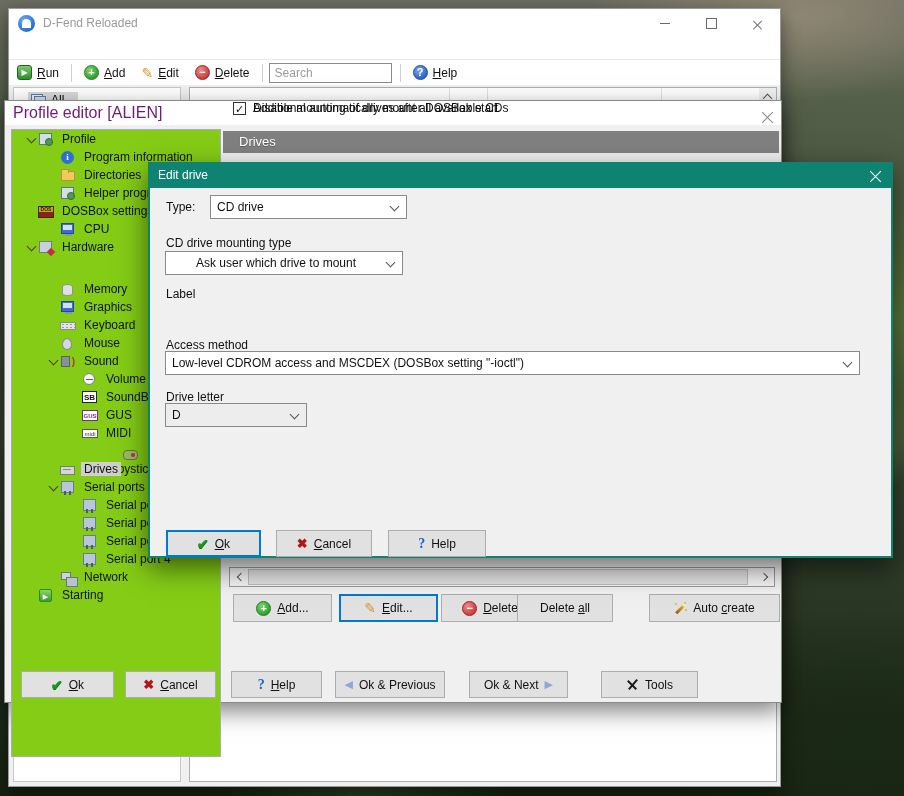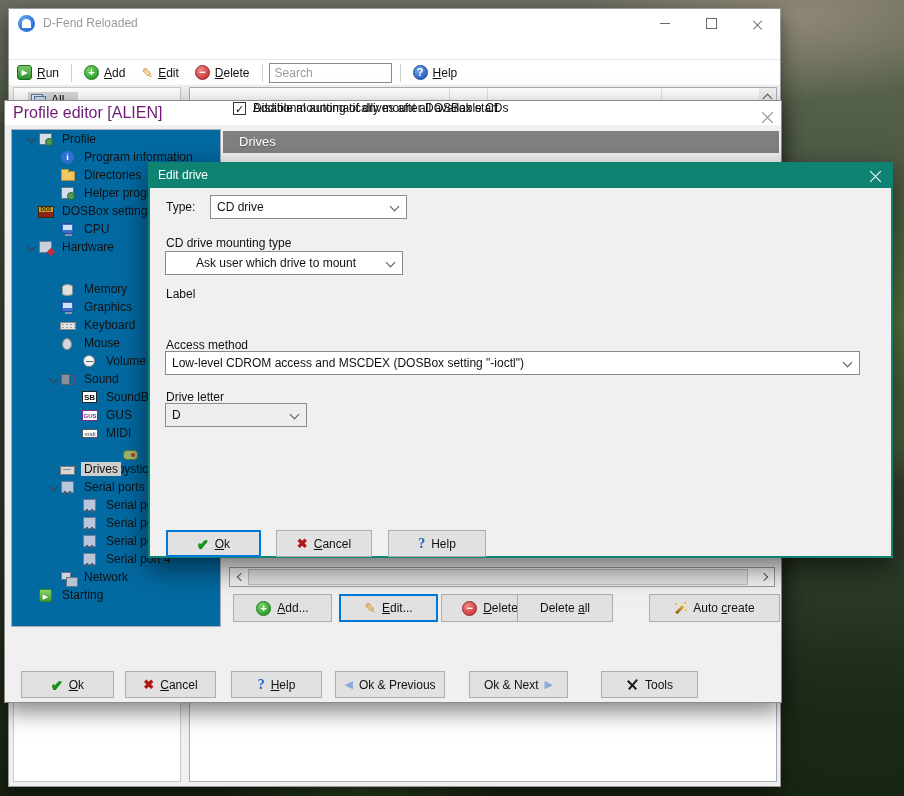--- a/index.html
+++ b/index.html
@@ -96,21 +96,21 @@
     display:flex; align-items:center; justify-content:center; }
   .vscroll-top .chev { transform:rotate(-135deg); margin-top:3px; }
 
   
   #profile-editor { position:absolute; left:4px; top:100px; width:778px; height:603px;
     background:#f0f0f0; border:1px solid #8a8a8a; box-shadow:0 8px 22px rgba(0,0,0,.5); }
   .pe-titlebar { position:absolute; left:0; top:0; right:0; height:24px; background:#fff;
     display:flex; align-items:center; padding-left:8px; }
   .pe-title { font-size:16px; color:#701a75; }
   .pe-close { position:absolute; right:8px; top:6px; color:#8a8a8a; }
-  .pe-tree { position:absolute; left:6px; top:28px; width:210px; height:498px; background:#0369a1;
+  .pe-tree { position:absolute; left:6px; top:28px; width:210px; height:628px; background:#84cc16;
     border:1px solid #a8aeb8; overflow:hidden; }
   .tree-row { display:flex; align-items:center; height:18px; font-size:12px; color:#111;
     white-space:nowrap; }
   .t-arrow { width:14px; display:inline-flex; justify-content:center; flex:none; }
   .t-arrow .chev { border-color:#404040; margin-top:-2px; }
   .t-icon { width:16px; height:15px; margin-right:5px; flex:none; position:relative; }
   .t-label { padding:0 3px; }
   .t-label.sel { background:#cfcfcf; }
 
   
@@ -416,37 +416,37 @@
         </div>
         <div class="tree-row" style="padding-left: 34px;">
           <span class="t-arrow" style="visibility: hidden;">
             <span class="chev"></span>
           </span>
           <span class="t-icon">
             <span class="ti icon-slot ic-mouse"></span>
           </span>
           <span class="t-label">Mouse</span>
         </div>
+        <div class="tree-row" style="padding-left: 34px;">
+          <span class="t-arrow">
+            <span class="chev"></span>
+          </span>
+          <span class="t-icon">
+            <span class="ti icon-slot ic-sound"></span>
+          </span>
+          <span class="t-label">Sound</span>
+        </div>
         <div class="tree-row" style="padding-left: 56px;">
           <span class="t-arrow" style="visibility: hidden;">
             <span class="chev"></span>
           </span>
           <span class="t-icon">
             <span class="ti icon-slot ic-volume"></span>
           </span>
           <span class="t-label">Volume</span>
-        </div>
-        <div class="tree-row" style="padding-left: 34px;">
-          <span class="t-arrow">
-            <span class="chev"></span>
-          </span>
-          <span class="t-icon">
-            <span class="ti icon-slot ic-sound"></span>
-          </span>
-          <span class="t-label">Sound</span>
         </div>
         <div class="tree-row" style="padding-left: 56px;">
           <span class="t-arrow" style="visibility: hidden;">
             <span class="chev"></span>
           </span>
           <span class="t-icon">
             <span class="ti icon-slot ic-soundblaster">SB</span>
           </span>
           <span class="t-label">SoundBlaster</span>
         </div>

